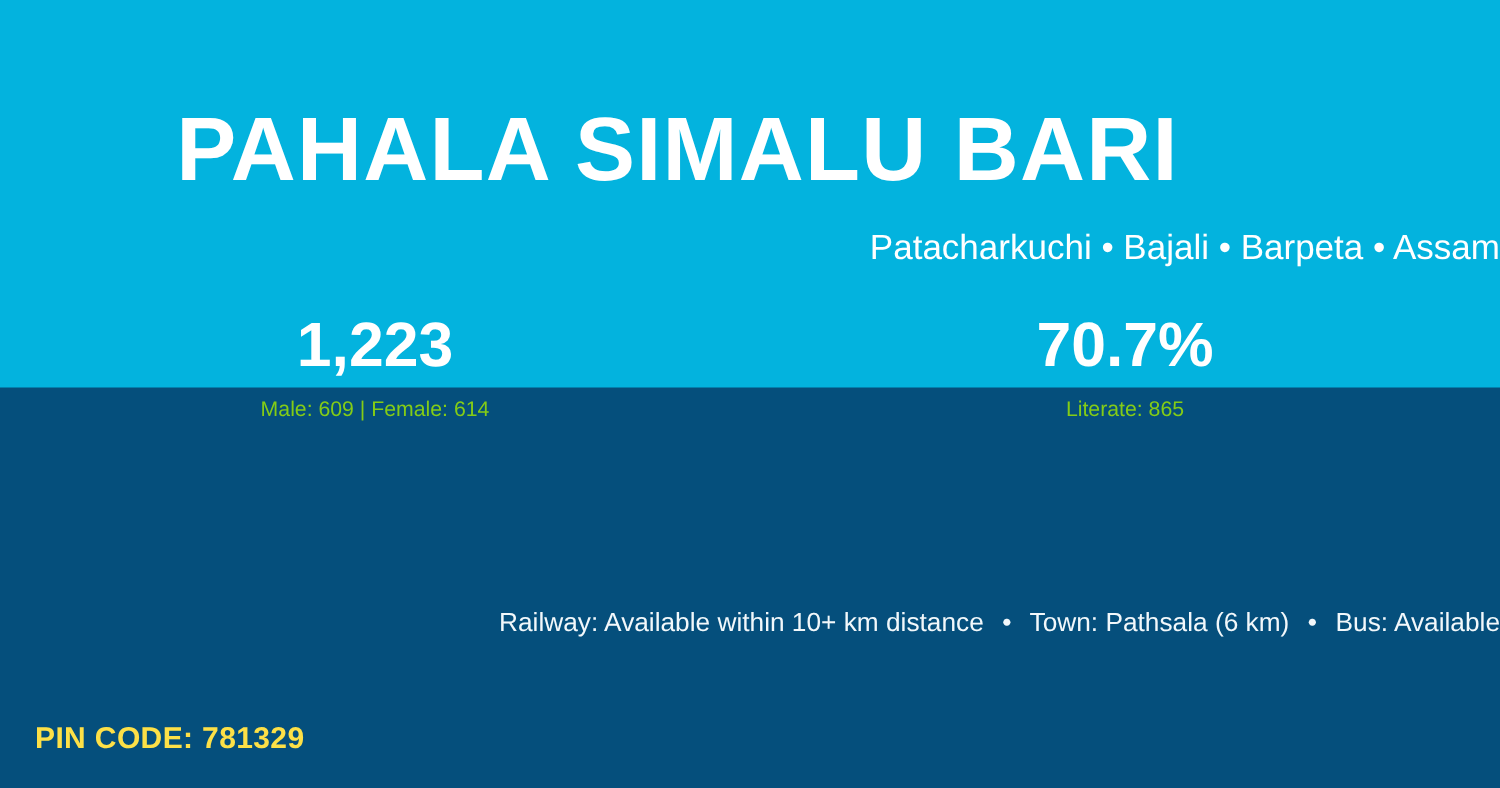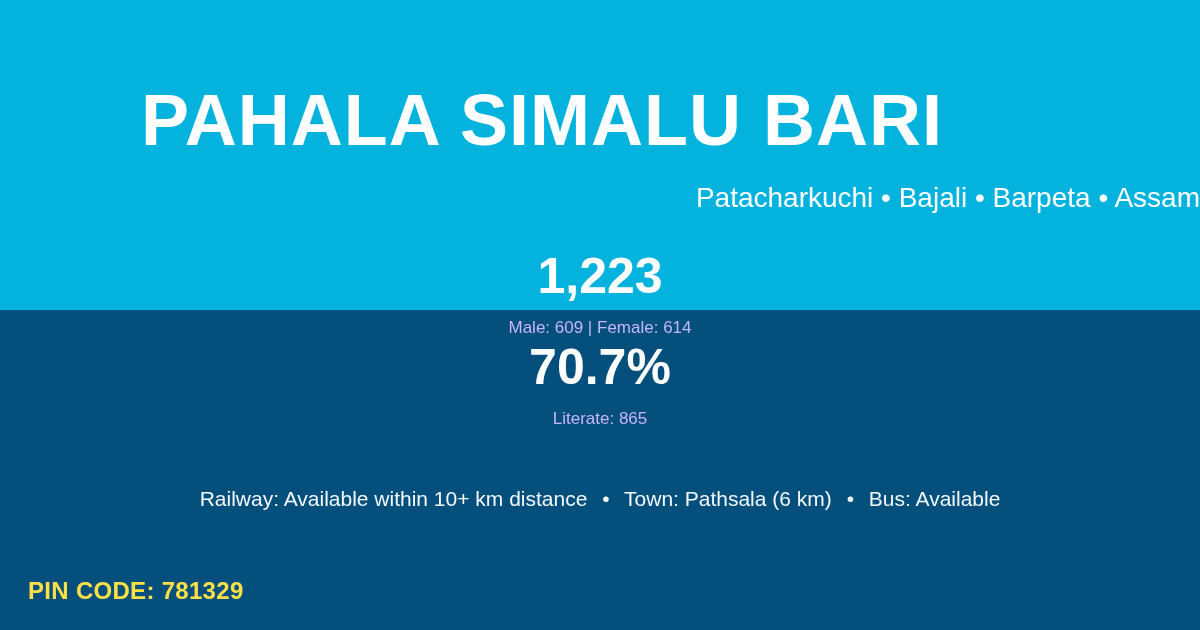--- a/index.html
+++ b/index.html
@@ -62,55 +62,54 @@
     white-space: nowrap;
   }
 
   
   .stats {
     position: absolute;
     left: 0;
     top: 248px;
     width: 1200px;
     display: flex;
-    flex-direction: column;
   }
   .stat {
     flex: 1 1 0;
     text-align: center;
   }
   .stat-value {
     color: #ffffff;
     font-size: 50px;
     font-weight: bold;
     line-height: 1.12;
     letter-spacing: 0px;
   }
   .stat-label {
     color: #e9f1f6;
     font-size: 25px;
     font-weight: normal;
     line-height: 1.25;
     margin-top: 3px;
   }
   .stat-sub {
-    color: #c4b5fd;
+    color: #84cc16;
     font-size: 17px;
     font-weight: normal;
     line-height: 1.3;
     margin-top: 13px;
   }
 
   
   .amenities {
     position: absolute;
     left: 0;
     top: 485px;
     width: 1200px;
-    text-align: center;
+    text-align: right;
     color: #f2f8fb;
     font-size: 21px;
     font-weight: normal;
     line-height: 1.3;
     white-space: nowrap;
   }
   .amenities .sep {
     padding: 0 9px;
     color: #f2f8fb;
   }

